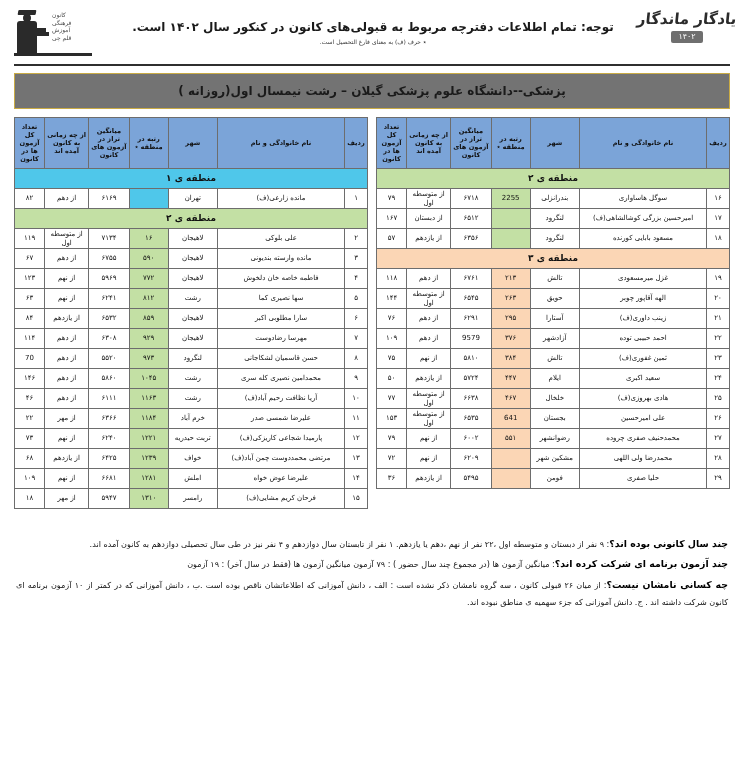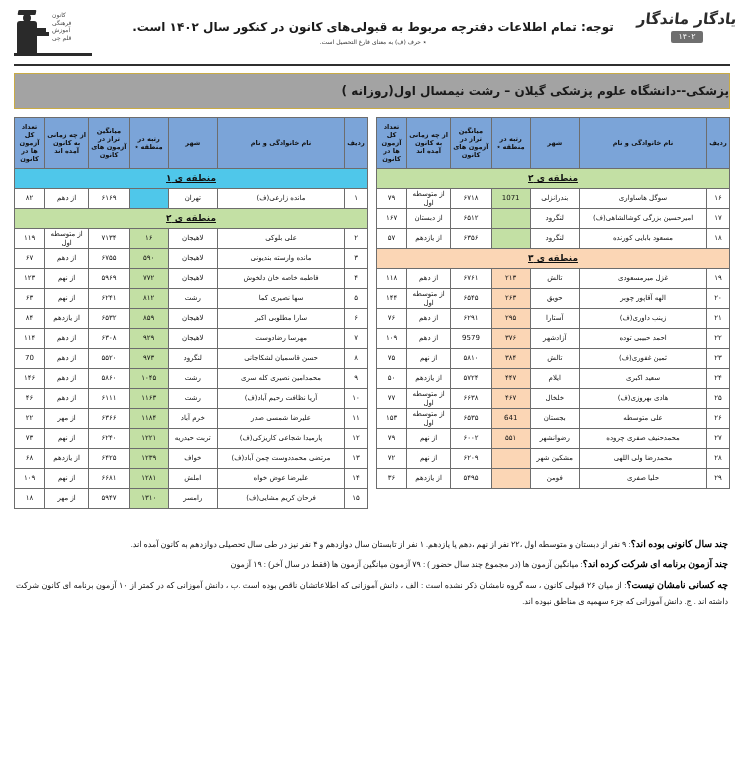--- a/index.html
+++ b/index.html
@@ -148,25 +148,25 @@
   .hrule {
     margin: 0 14px;
     height: 2px;
     background: #2f2f2f;
   }
 
   
   .title-band {
     margin: 7px 14px 0 14px;
     height: 34px;
-    background: #a3a3a3;
+    background: #737373;
     border: 1px solid #c9ab45;
     display: flex;
     align-items: center;
-    justify-content: flex-start;
+    justify-content: center;
   }
   .title-band .title-text {
     font-size: 12px;
     font-weight: bold;
     color: #1a1a1a;
     letter-spacing: -0.2px;
   }
 
   
   .tables-wrap {
@@ -212,21 +212,20 @@
     text-align: right;
     padding-right: 5px;
     font-size: 7.4px;
   }
   td.c-idx { font-size: 7px; }
   tr.region-row td {
     font-weight: bold;
     font-size: 9px;
     height: 18px;
     letter-spacing: 0.3px;
-    text-decoration: underline;
   }
   tr.region-1 td { background: #4fc7ea; }
   tr.region-2 td { background: #c3e0a4; }
   tr.region-3 td { background: #fbd6b5; }
   td.rank-1 { background: #4fc7ea; }
   td.rank-2 { background: #c3e0a4; }
   td.rank-3 { background: #fbd6b5; }
 
   
   col.w-idx   { width: 6.5%; }
@@ -234,21 +233,20 @@
   col.w-city  { width: 14%; }
   col.w-rank  { width: 11%; }
   col.w-avg   { width: 11.5%; }
   col.w-since { width: 12.5%; }
   col.w-cnt   { width: 8.5%; }
 
   
   .notes {
     margin: 26px 16px 0 16px;
     text-align: justify;
-    font-family: Liberation Serif, serif;
   }
   .note {
     font-size: 8.3px;
     line-height: 1.95;
     color: #141414;
     margin-bottom: 2px;
   }
   .note .q {
     font-weight: bold;
     font-size: 9.4px;
@@ -493,21 +491,21 @@
           </tr>
         </thead>
         <tbody>
             <tr class="region-row region-2">
               <td colspan="7">منطقه ی ۲</td>
             </tr>
             <tr>
               <td class="c-idx">۱۶</td>
               <td class="c-name">سوگل هاساواری</td>
               <td class="c-city">بندرانزلی</td>
-              <td class="rank-2">1071</td>
+              <td class="rank-2">2255</td>
               <td class="c-avg">۶۷۱۸</td>
               <td class="c-since">از متوسطه اول</td>
               <td class="c-cnt">۷۹</td>
             </tr>
             <tr>
               <td class="c-idx">۱۷</td>
               <td class="c-name">امیرحسین بزرگی کوشالشاهی(ف)</td>
               <td class="c-city">لنگرود</td>
               <td class="rank-2"></td>
               <td class="c-avg">۶۵۱۲</td>
@@ -584,21 +582,21 @@
               <td class="c-idx">۲۵</td>
               <td class="c-name">هادی بهروزی(ف)</td>
               <td class="c-city">خلخال</td>
               <td class="rank-3">۴۶۷</td>
               <td class="c-avg">۶۶۳۸</td>
               <td class="c-since">از متوسطه اول</td>
               <td class="c-cnt">۷۷</td>
             </tr>
             <tr>
               <td class="c-idx">۲۶</td>
-              <td class="c-name">علی متوسطه</td>
+              <td class="c-name">علی امیرحسین</td>
               <td class="c-city">بجستان</td>
               <td class="rank-3">641</td>
               <td class="c-avg">۶۵۳۵</td>
               <td class="c-since">از متوسطه اول</td>
               <td class="c-cnt">۱۵۳</td>
             </tr>
             <tr>
               <td class="c-idx">۲۷</td>
               <td class="c-name">محمدحنیف صفری چروده</td>
               <td class="c-city">رضوانشهر</td>

